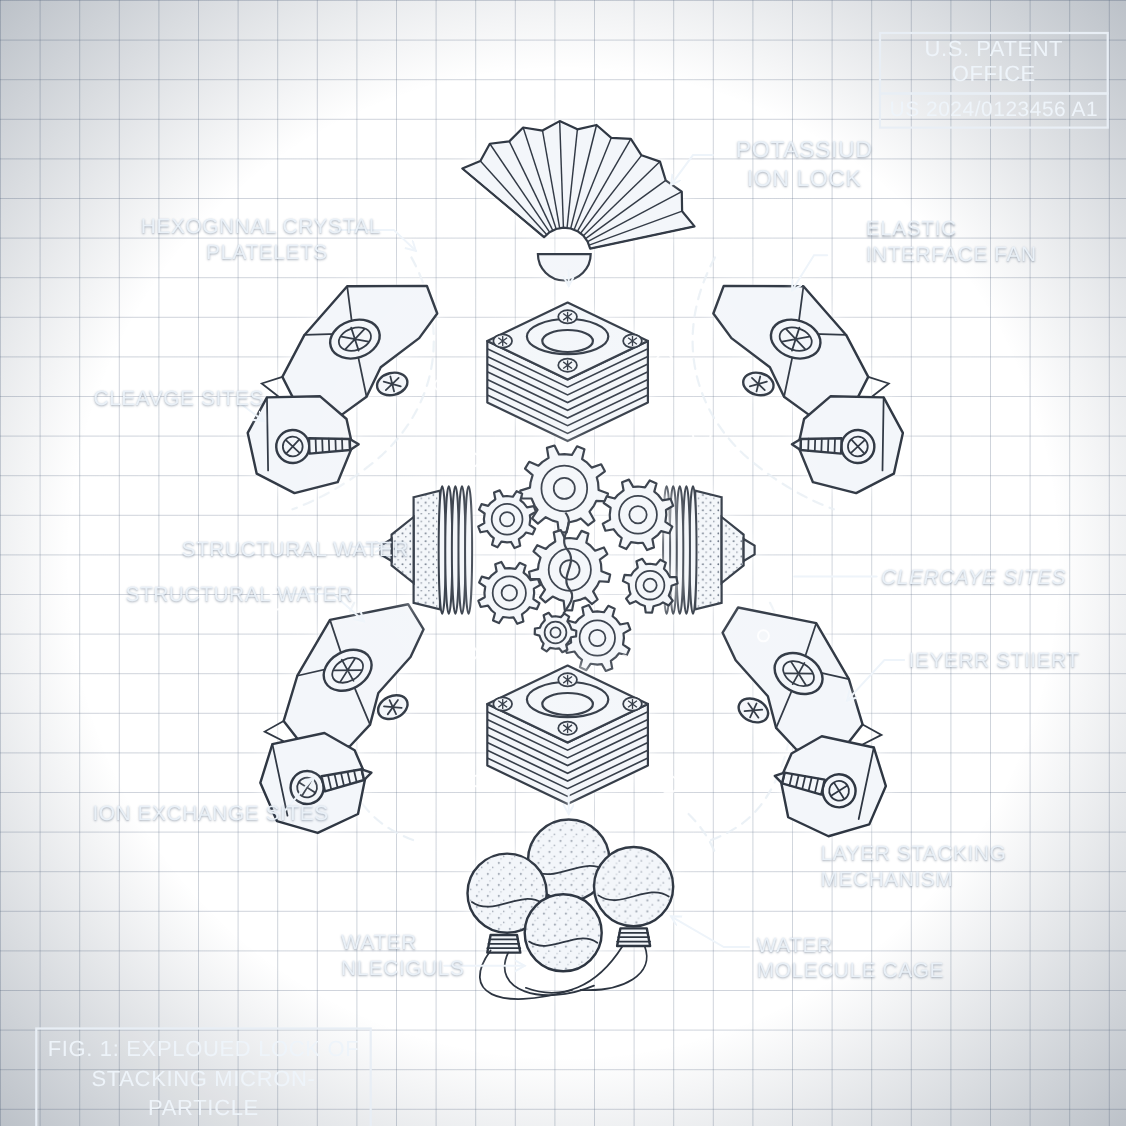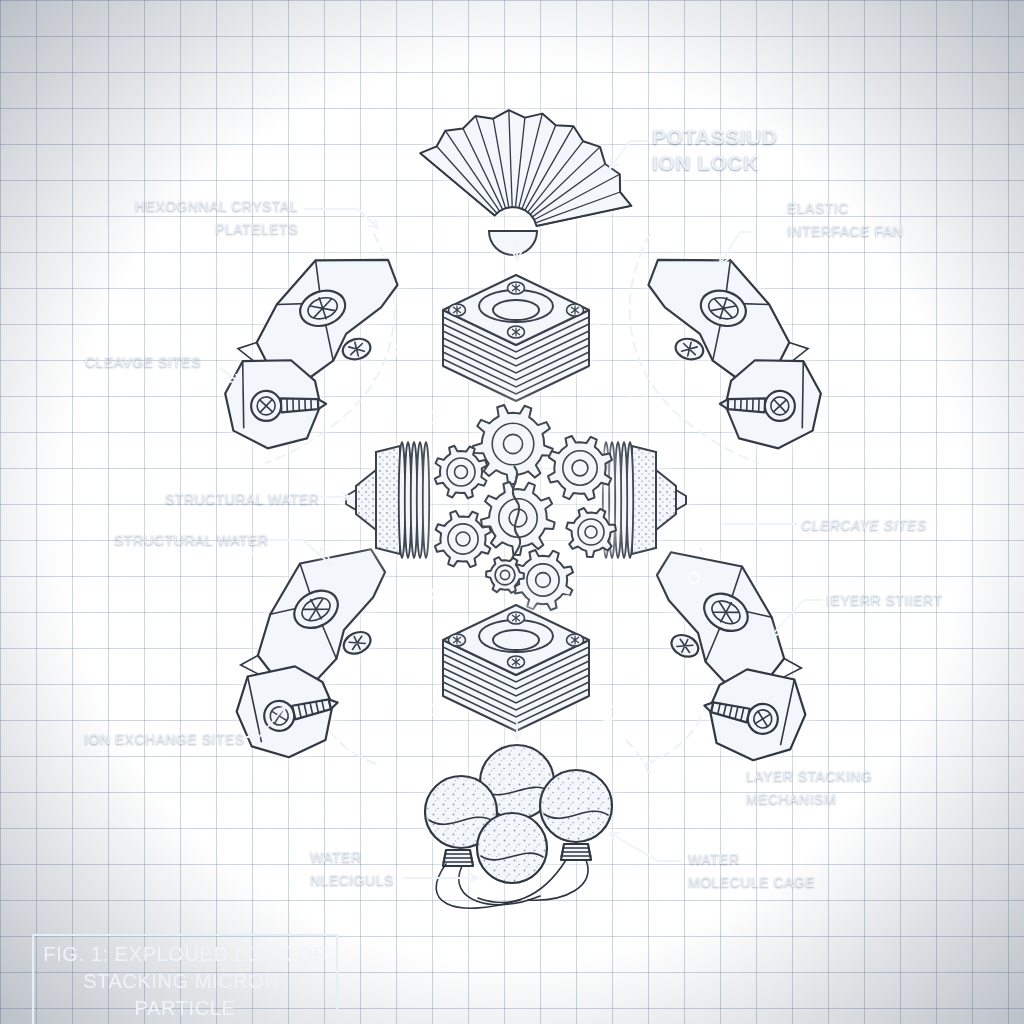--- a/index.html
+++ b/index.html
@@ -19,24 +19,24 @@
   svg#art{position:absolute;inset:0;z-index:2;}
   .glow{filter:drop-shadow(0 0 6px rgba(255,255,255,.75)) drop-shadow(0 0 18px rgba(255,255,255,.40));}
   .softglow{filter:drop-shadow(0 0 4px rgba(255,255,255,.55));}
   .bl{fill:#f3f6fa;stroke:#2c3440;stroke-width:2.2;stroke-linejoin:round;}
   .ln2{fill:none;stroke:#2c3440;stroke-width:1.6;stroke-linecap:round;}
   .dots{fill:url(#dots);opacity:.55;stroke:none;}
   .dots2{fill:url(#dots2);opacity:.8;stroke:none;}
   .ld{stroke:#eef4fa;stroke-width:1.8;fill:none;stroke-linecap:round;}
   .dsh{fill:none;stroke:#e8eef5;stroke-width:2;stroke-dasharray:9 7;opacity:.85;stroke-linecap:round;}
   .bub{fill:none;stroke:rgba(255,255,255,.85);stroke-width:1.8;}
-  .lbl{position:absolute;z-index:6;color:#e9f0f7;font-size:14px;line-height:23px;
+  .lbl{position:absolute;z-index:6;color:#e9f0f7;font-size:19px;line-height:23px;
        letter-spacing:.5px;white-space:nowrap;text-shadow:0 1px 2px rgba(18,40,70,.4);}
   .lbl.big{font-size:21px;line-height:26px;}
-  .lbl .c{font-weight:bold;} .lbl.r{text-align:right;}
+  .lbl .c{text-align:center;} .lbl.r{text-align:right;}
   .patent-box{position:absolute;z-index:6;left:799px;top:29px;width:209px;color:#eef4fa;}
   .pb-row{border:2px solid #e8eef5;text-align:center;font-size:20px;letter-spacing:.5px;
           padding:3px 6px 4px;background:rgba(255,255,255,.03);}
   .pb-row + .pb-row{margin-top:-2px;font-size:19px;}
   .fig-box{position:absolute;z-index:6;left:32px;top:934px;width:294px;border:2px solid #e8eef5;
            color:#eef4fa;text-align:center;font-size:20px;line-height:27px;letter-spacing:.6px;
            padding:5px 4px 7px;background:rgba(255,255,255,.03);}
 </style>
 </head>
 <body>
@@ -279,20 +279,22 @@
       <path class="ld" d="M822,600 L804,600 L770,637" marker-end="url(#arrw)"></path>
       <path class="ld" d="M247,737 L259,737 L285,707" marker-end="url(#arrw)"></path>
       <path class="ld" d="M404,878 L477,878" marker-end="url(#arrw)"></path>
       <path class="ld" d="M681,861 L658,861 L610,833" marker-end="url(#arrw)"></path>
       <path class="ld" d="M517,246 L517,260" marker-end="url(#arrw)"></path>
       <path class="ld" d="M517,722 L517,740" marker-end="url(#arrw)"></path>
     </g>
   </svg>
 
   <div class="patent-box">
+    <div class="pb-row">U.S. PATENT OFFICE</div>
+    <div class="pb-row">US 2024/0123456 A1</div>
   </div>
 
   <div class="lbl big" style="left:652px;top:124px;width:158px;">
     <div class="c">POTASSIUD</div>
     <div class="c">ION LOCK</div>
   </div>
 
   <div class="lbl r" style="left:128px;top:195px;width:170px;">
     <div>HEXOGNNAL CRYSTAL</div>
     <div>PLATELETS</div>

